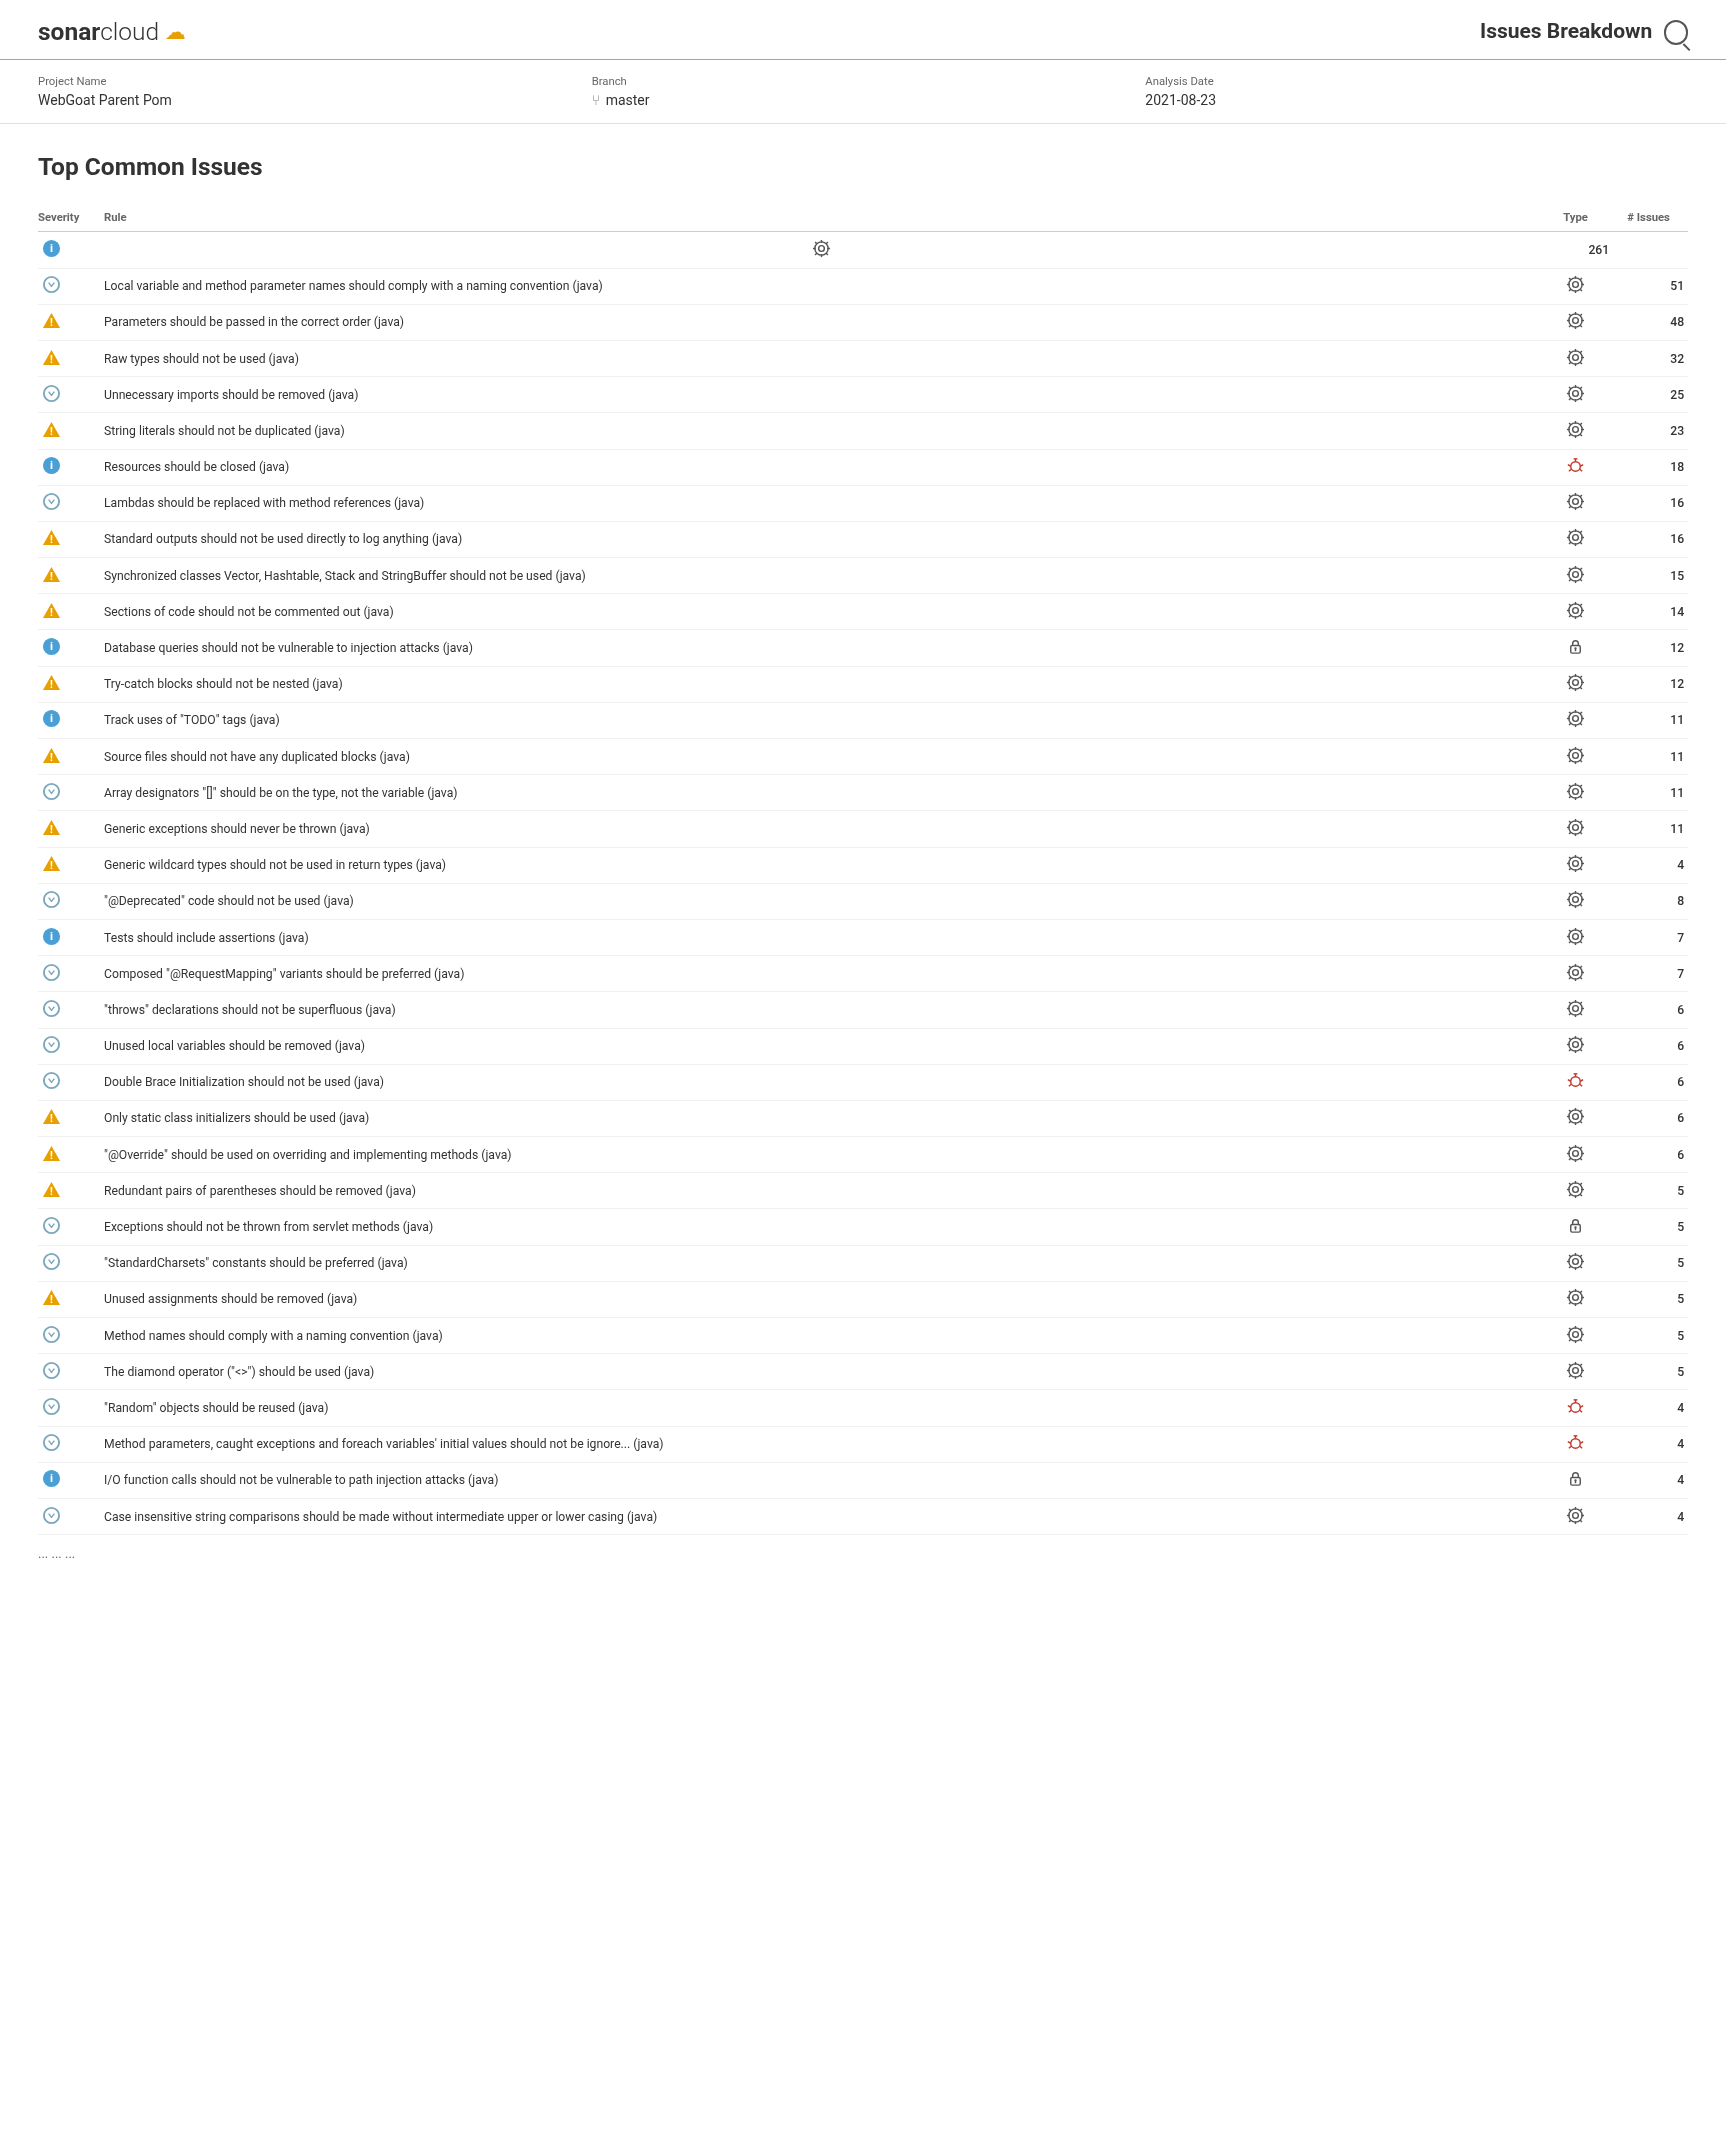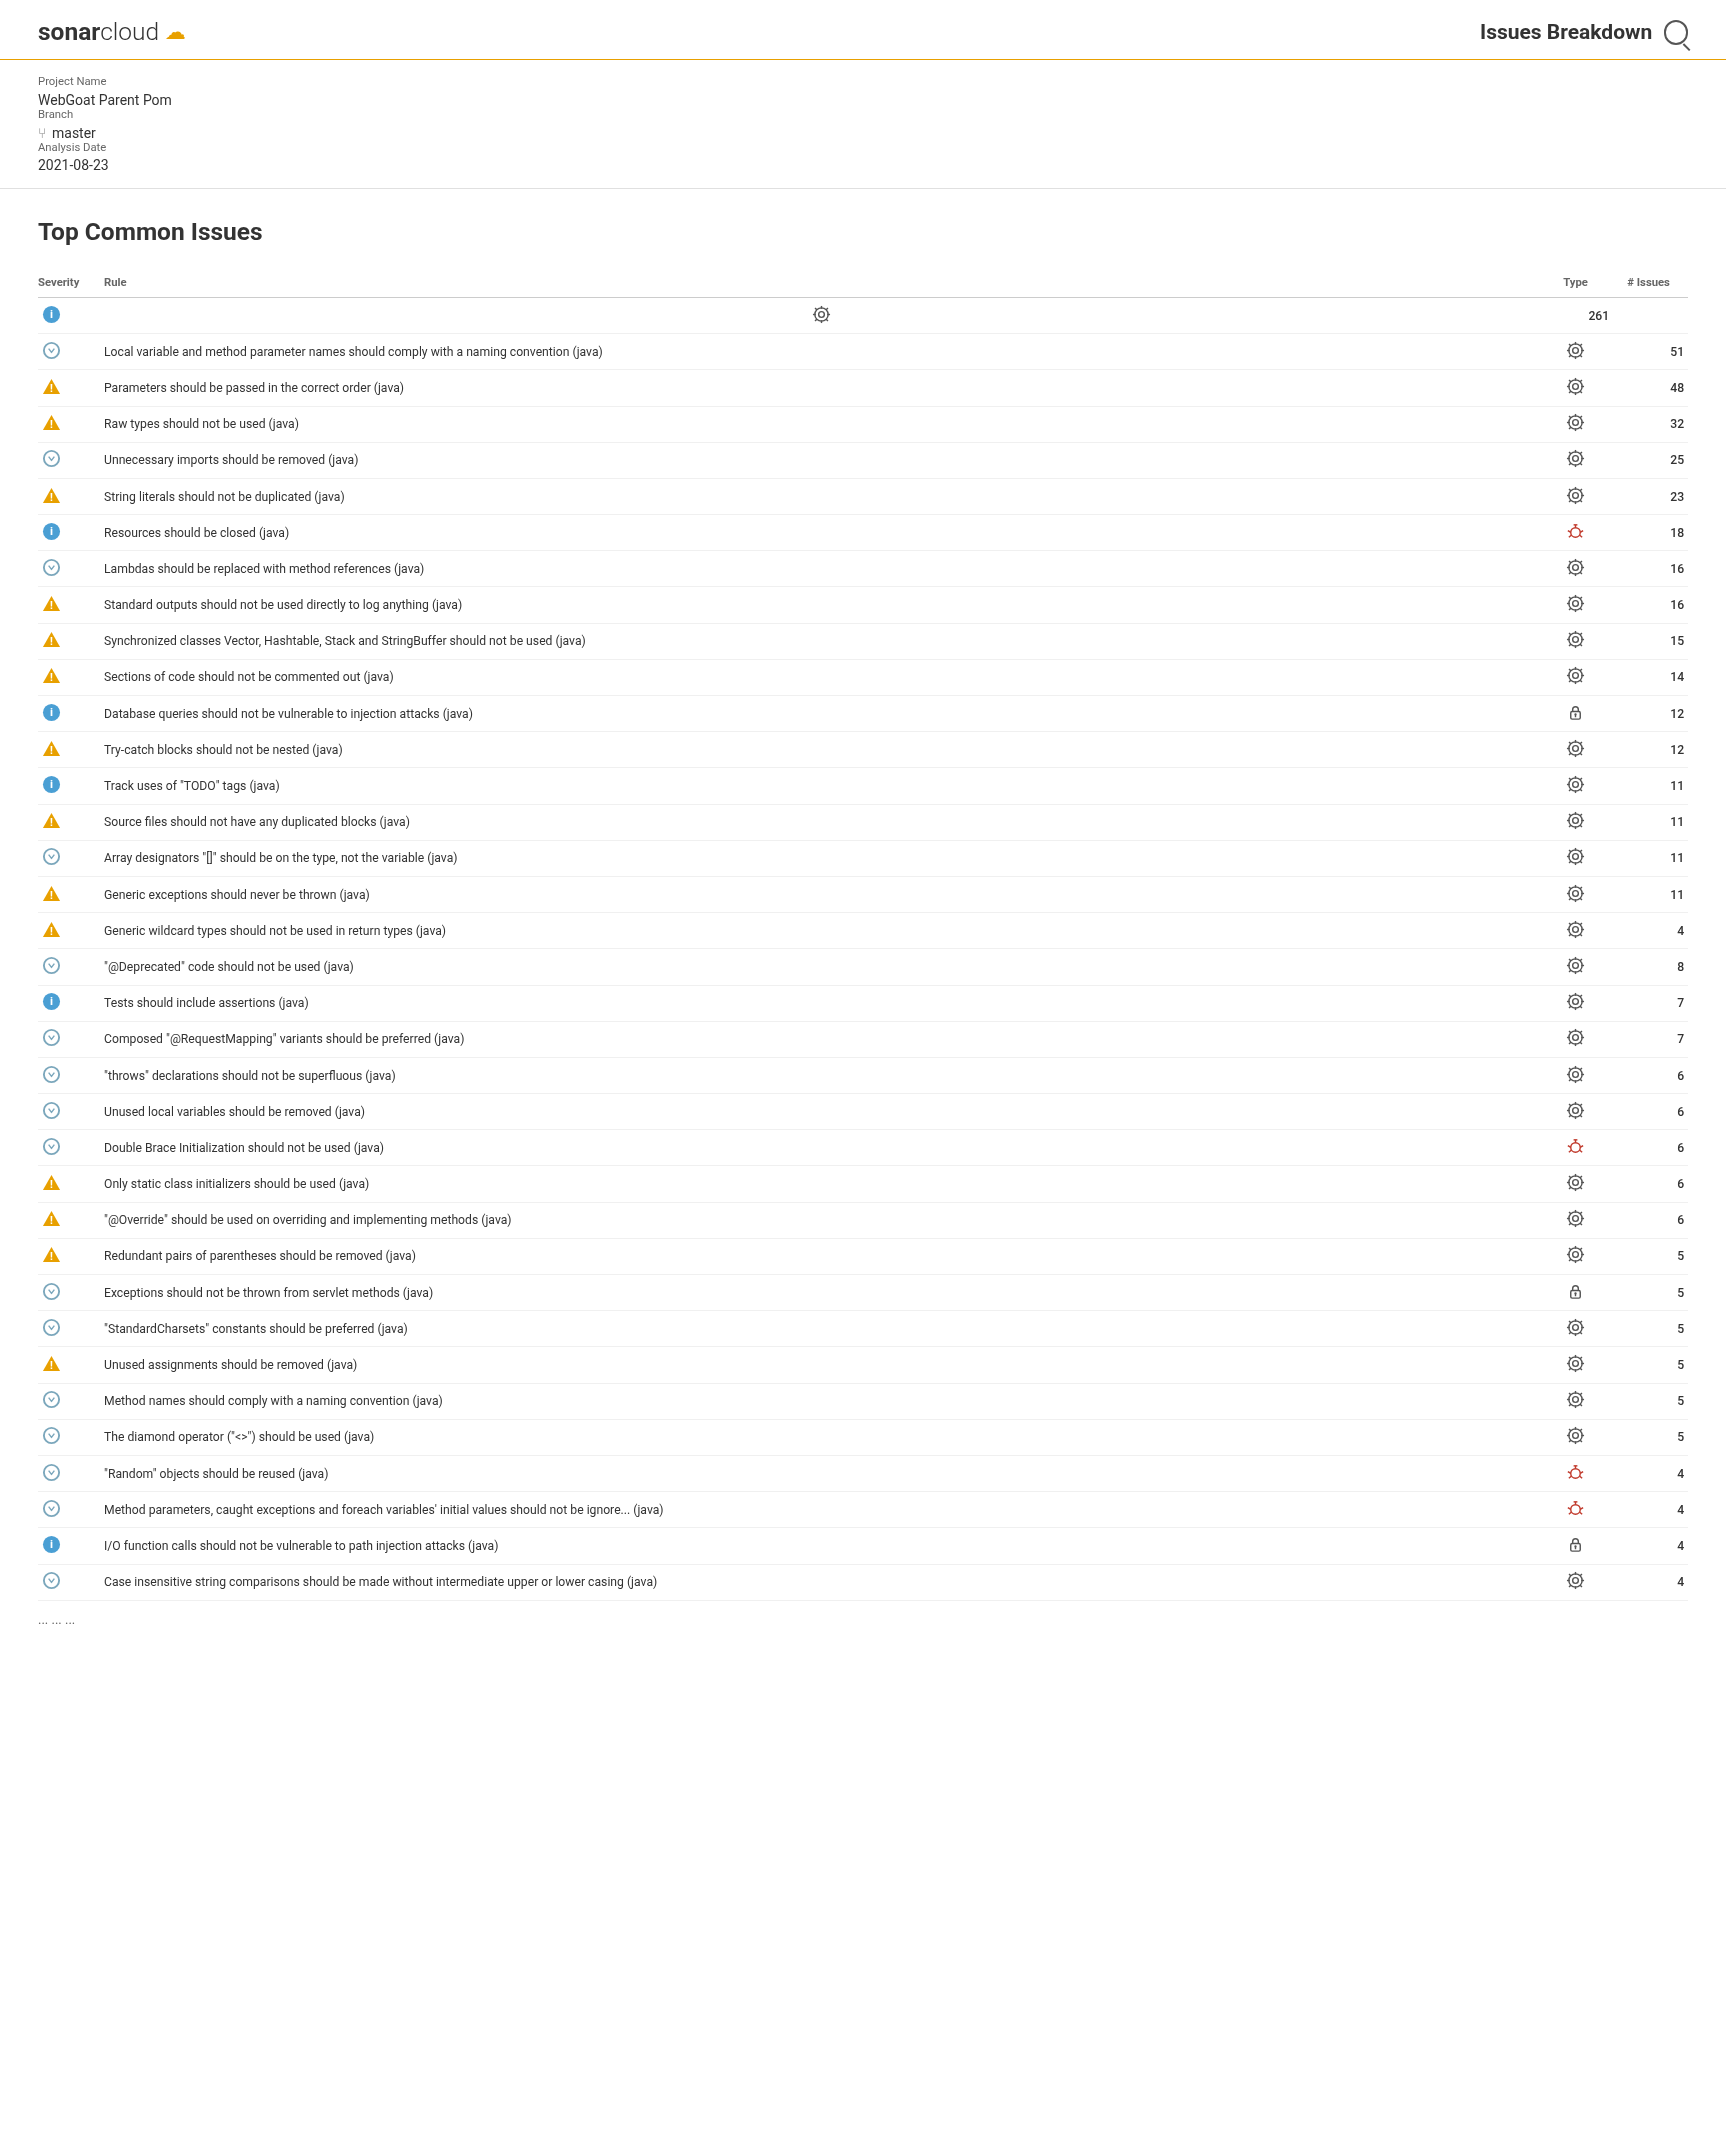--- a/index.html
+++ b/index.html
@@ -37,23 +37,22 @@
       display: flex;
       align-items: center;
       gap: 9.4px;
       font-size: 21px;
       font-weight: 700;
     }
     .meta-bar {
       display: flex;
       align-items: flex-start;
       padding: 15px 38px;
-      gap: 0;
+      gap: 11px;
       border-bottom: 0.9px solid #e0e0e0;
-      flex-direction: column;
     }
     .meta-item {
       flex: 1;
     }
     .meta-label {
       font-size: 11.3px;
       color: #666;
       margin-bottom: 3.8px;
     }
     .meta-value {
@@ -127,21 +126,21 @@
 <body>
 
 <header>
   <div class="header">
     <div class="logo">
       <span class="logo-text">
         <span>sonar</span><span style="font-weight:300;">cloud</span>
       </span>
       <span class="logo-icon">☁</span>
     </div>
-    <div style="display:flex;align-items:flex-end;gap:11.3px;margin-left:44px;">
+    <div style="display:flex;align-items:flex-start;gap:11.3px;margin-left:44px;">
       <span class="header-title" style="font-size:21px;font-weight:700;">Issues Breakdown</span>
       <span style="display:inline-block;width:24.5px;height:24.5px;border:2.4px solid #555;border-radius:50%;position:relative;top:0.9px;">
         <span style="position:absolute;width:8.5px;height:2.4px;background:#555;bottom:-5.6px;right:-4.7px;transform:rotate(45deg);display:block;"></span>
       </span>
     </div>
   </div>
 </header>
 
 <div class="meta-bar">
   <div class="meta-item">

